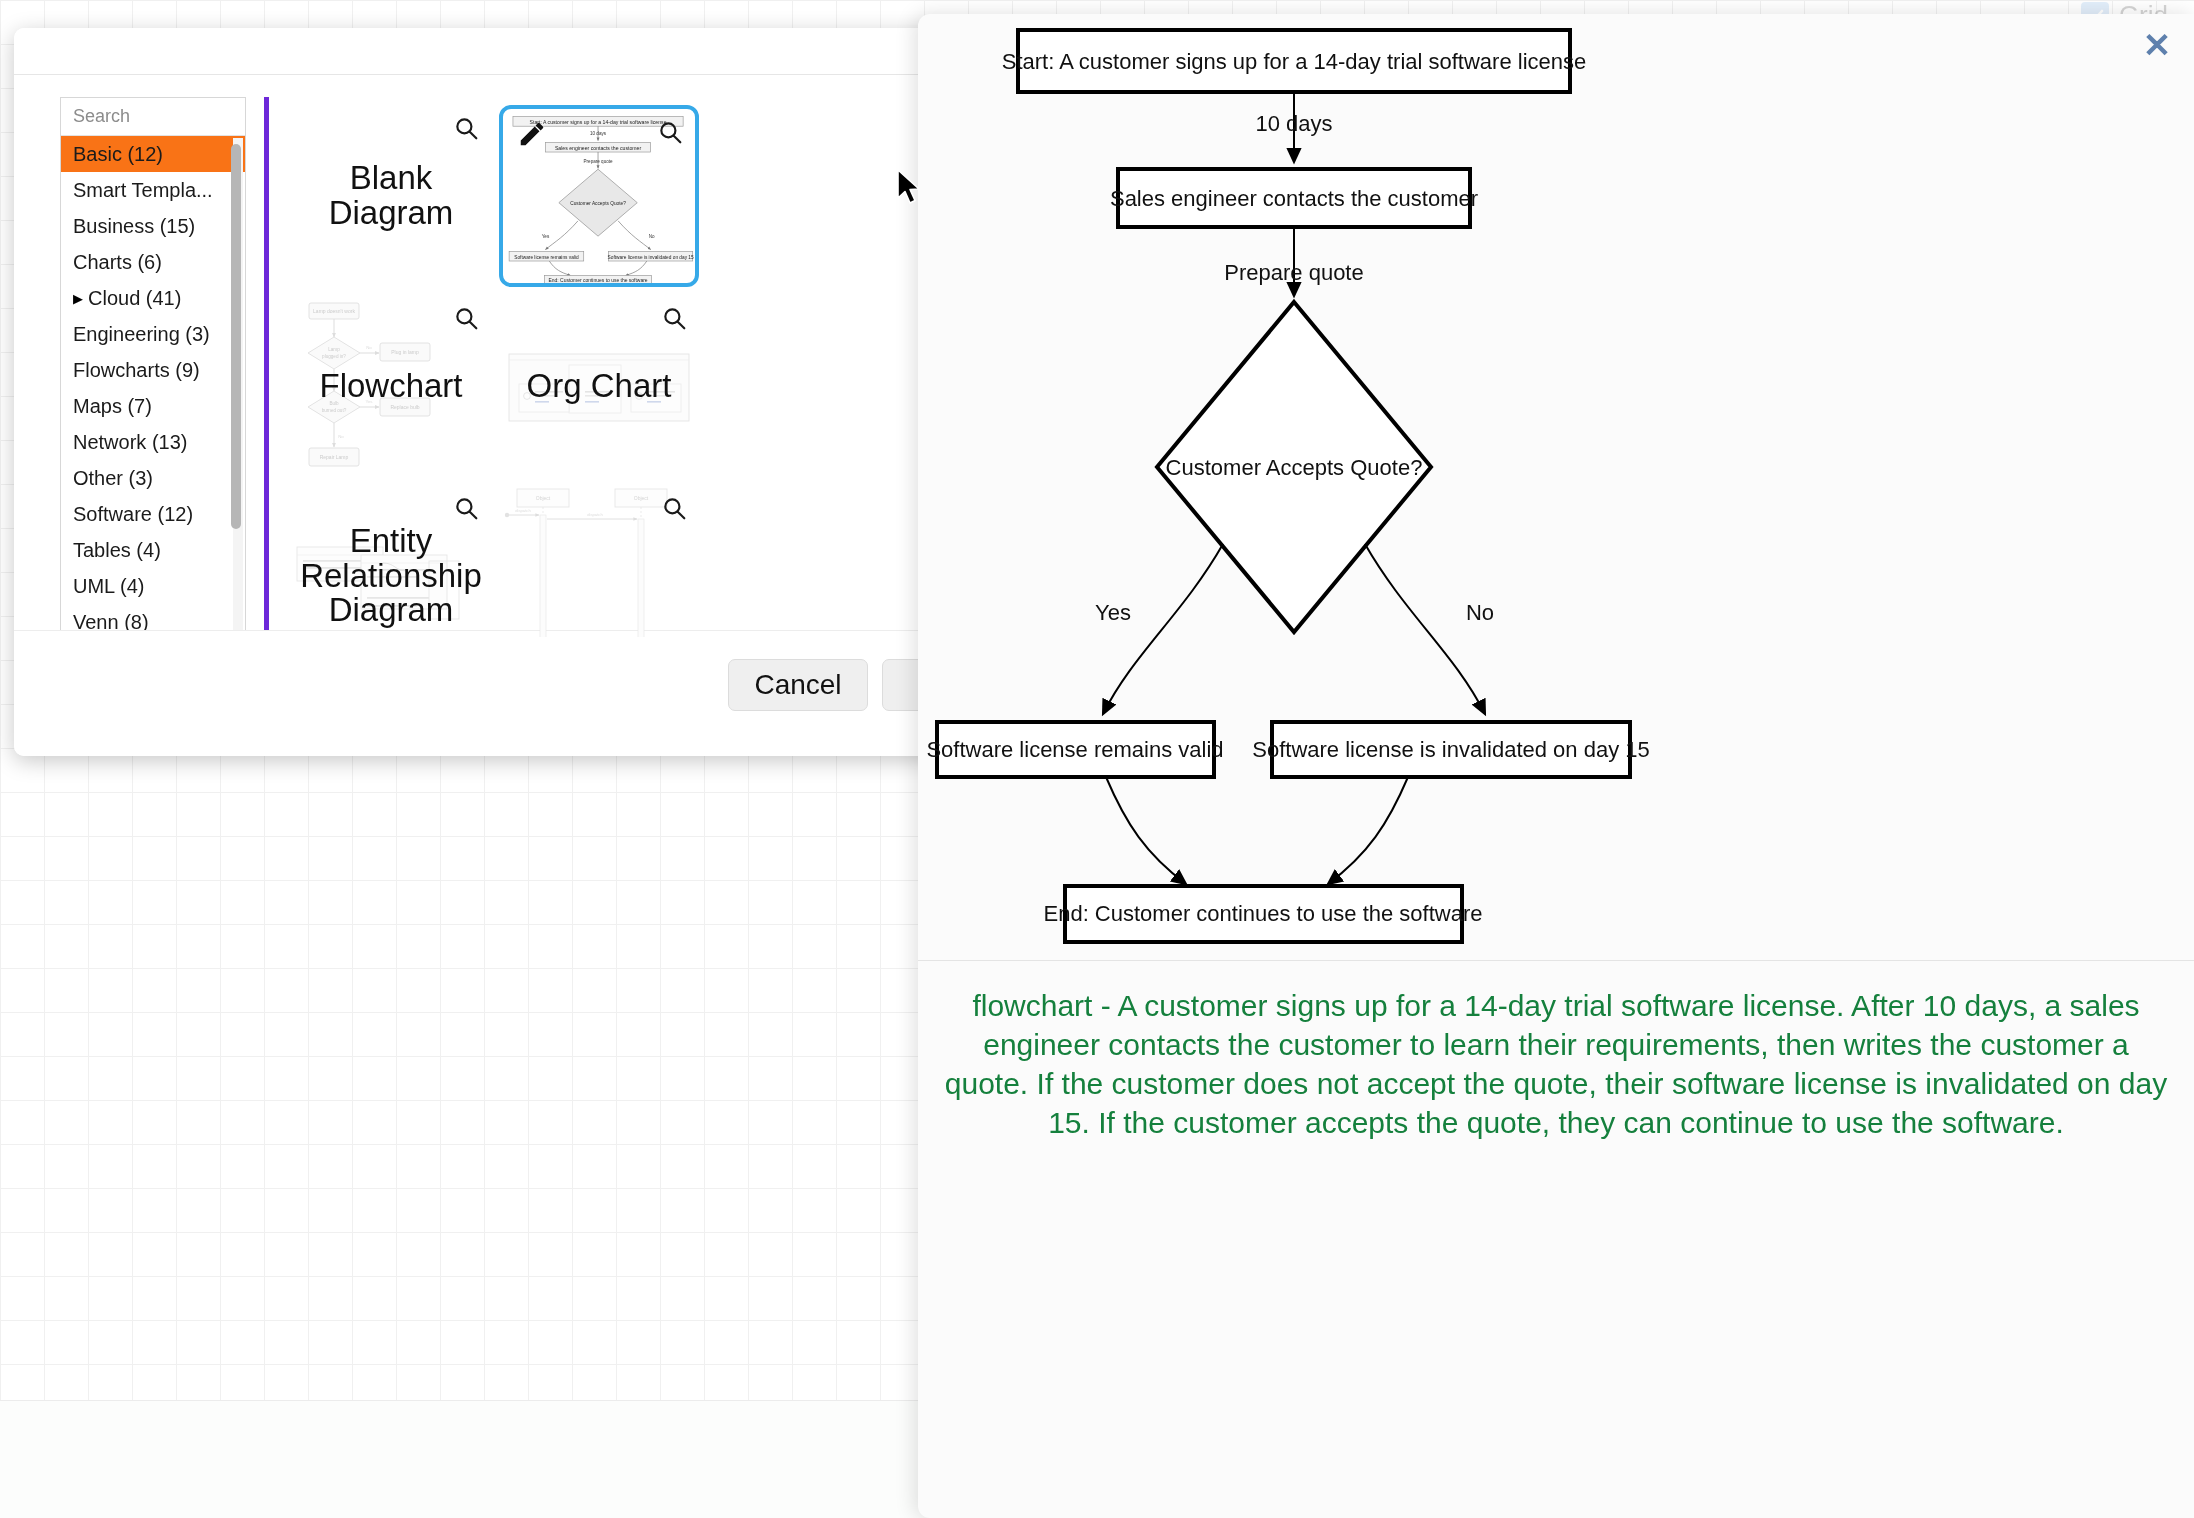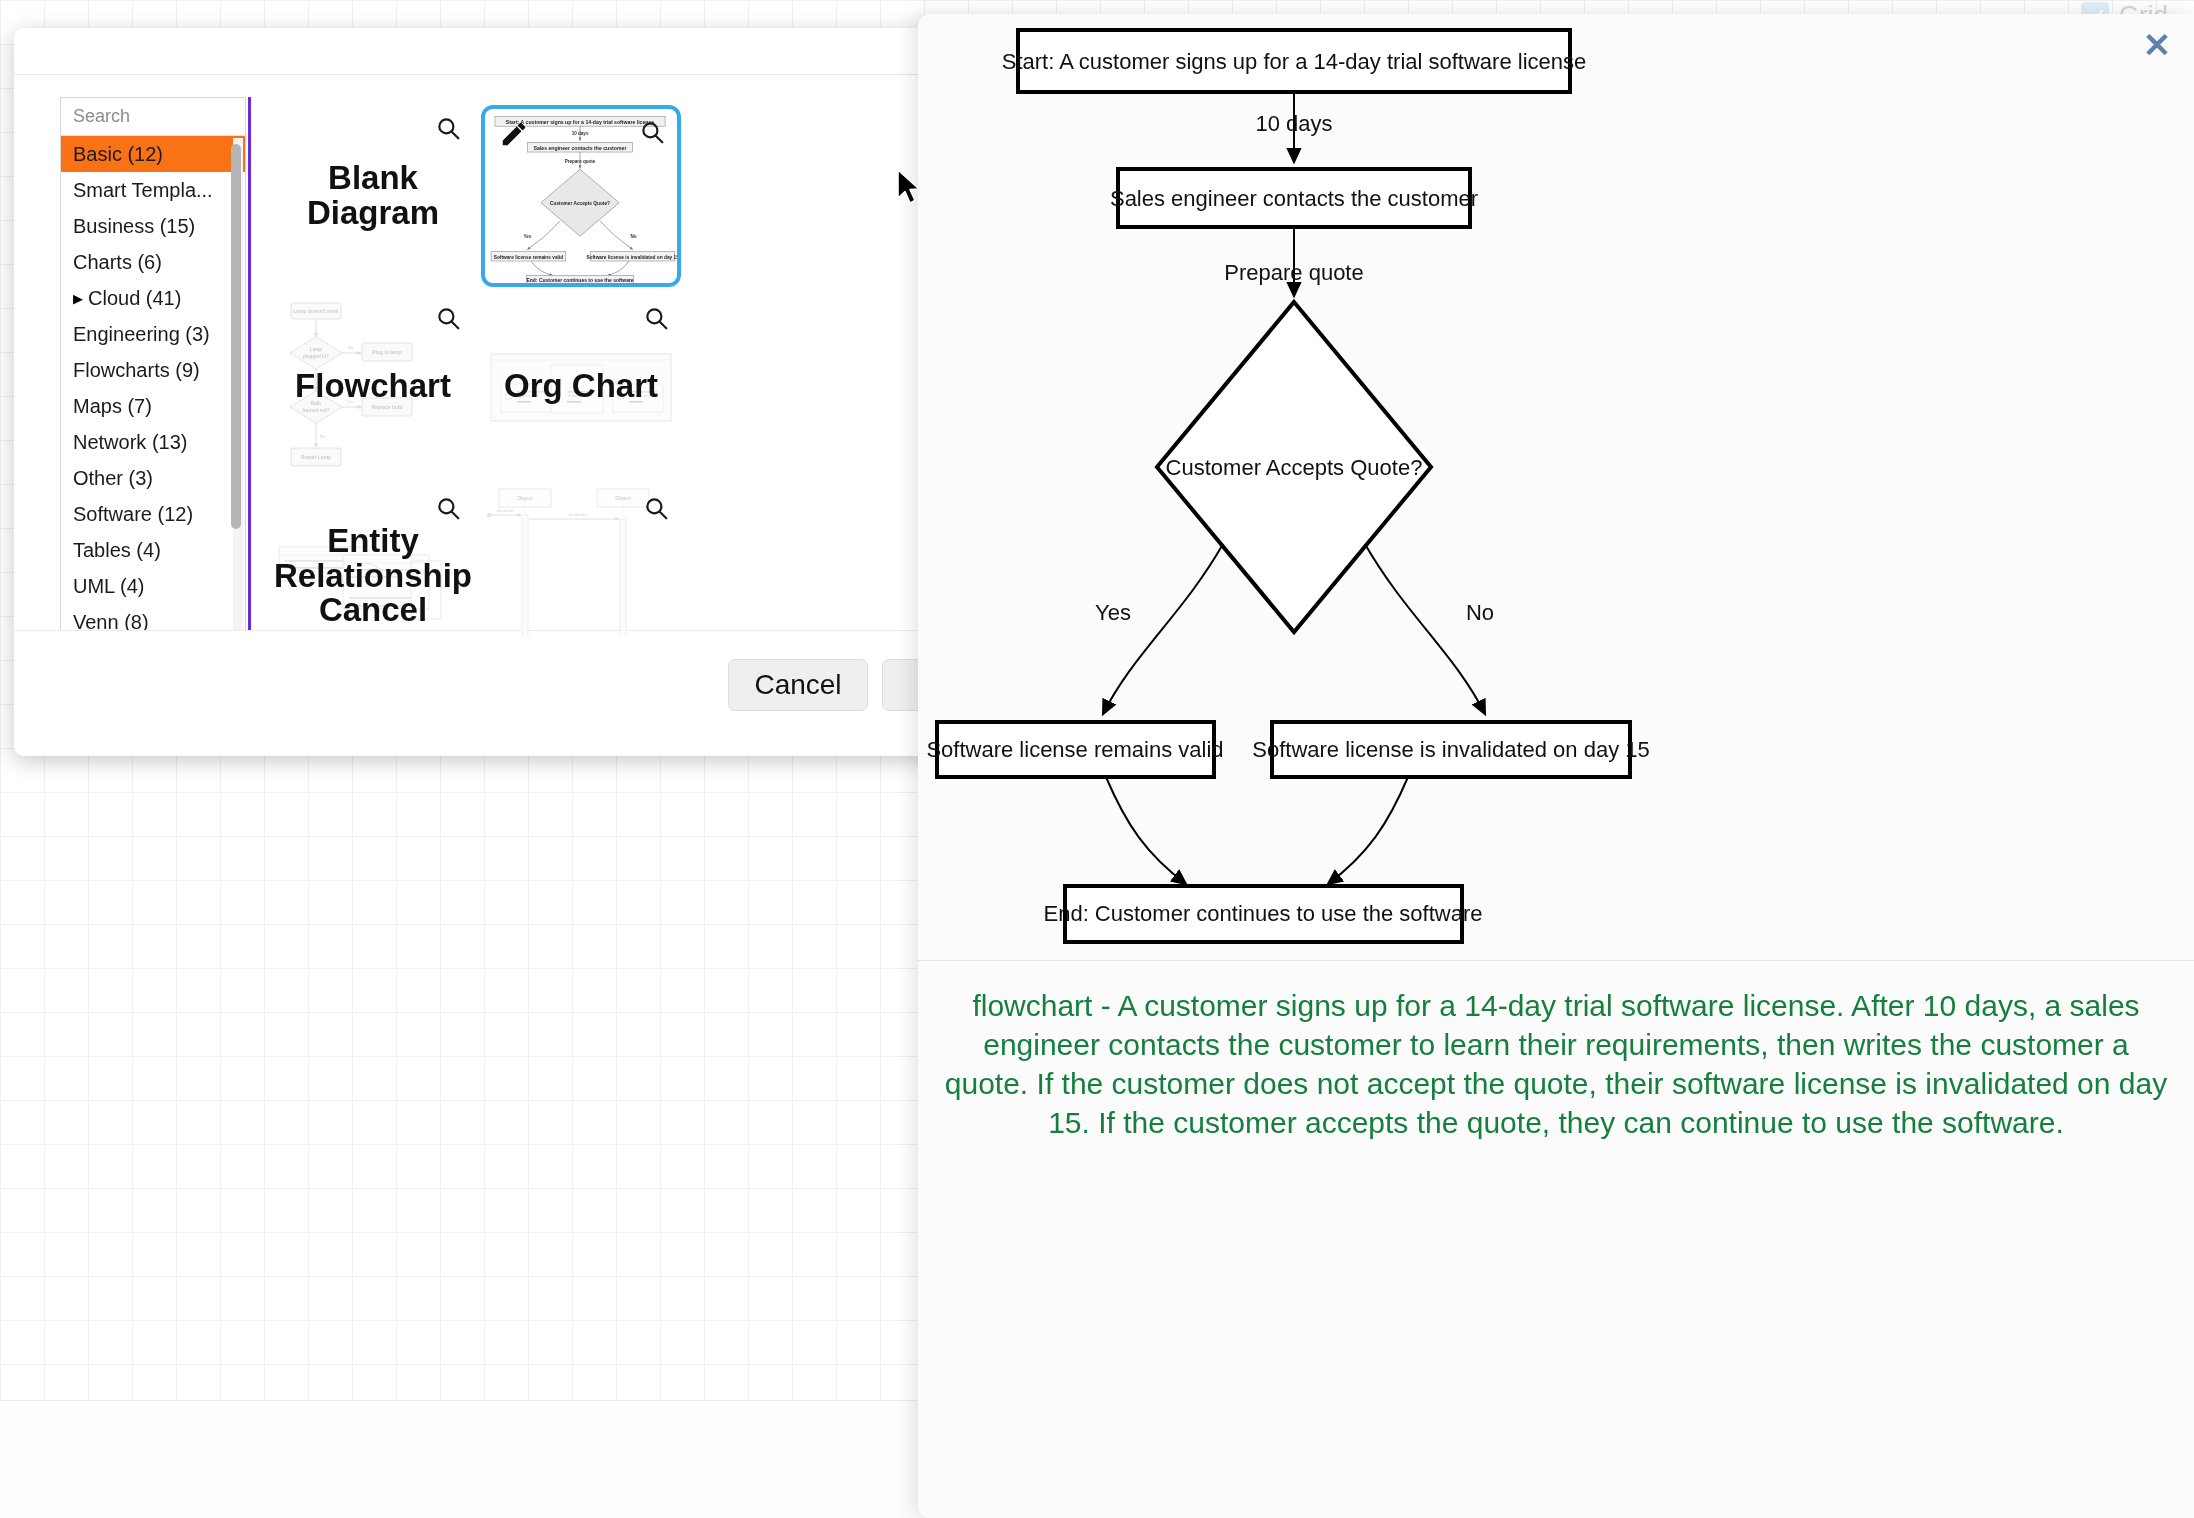--- a/index.html
+++ b/index.html
@@ -119,26 +119,25 @@
     background: #f4f4f4;
   }
   .cat-scroll-thumb {
     position: absolute; right: 2px; top: 6px; width: 10px; height: 385px;
     background: #b6b6b6; border-radius: 6px;
   }
 
   
   .tpl-area {
     flex: 1;
-    margin-left: 2px;
+    margin-left: 18px;
     height: 540px;
     position: relative;
     overflow: hidden;
-    border-left: 3px solid #6d28d9;
-    font-weight: bold;
+    border-left: 5px solid #6d28d9;
   }
   .tpl-grid {
     display: grid;
     grid-template-columns: repeat(4, 200px);
     grid-auto-rows: 182px;
     gap: 8px;
     padding: 8px 0 0 22px;
   }
   .tpl-cell {
     position: relative;
@@ -450,21 +449,21 @@
   <rect x="12" y="82" width="66" height="1.8" fill="#e6e6e6"></rect>
   <rect x="70" y="70" width="86" height="54" fill="#fdfdfd" stroke="#e6e6e6" stroke-width="0.9"></rect>
   <line x1="70" y1="78" x2="156" y2="78" stroke="#eee" stroke-width="0.7"></line>
   <rect x="76" y="84" width="60" height="1.8" fill="#e6e6e6"></rect>
   <rect x="76" y="91" width="52" height="1.8" fill="#e6e6e6"></rect>
   <rect x="76" y="112" width="62" height="1.8" fill="#e6e6e6"></rect>
   <rect x="76" y="120" width="50" height="1.8" fill="#e6e6e6"></rect>
   <rect x="138" y="76" width="30" height="58" fill="none" stroke="#e6e6e6" stroke-width="0.9"></rect>
   <path d="M92,78 C104,78 104,86 116,86" stroke="#e0e0e0" stroke-width="0.9" fill="none"></path>
   </svg></div>
-              <div class="tpl-title">Entity Relationship Cancel</div>
+              <div class="tpl-title">Entity Relationship Diagram</div>
               <span class="tpl-zoom-icon"><svg viewBox="0 0 24 24" fill="none" stroke="currentColor" stroke-width="2" stroke-linecap="round">
                   <circle cx="10.5" cy="10.5" r="6.5"></circle>
                   <line x1="15.4" y1="15.4" x2="21.5" y2="21.5"></line>
                 </svg></span>
             </div>
             <div class="tpl-cell">
               <div class="tpl-preview strong"><svg viewBox="0 0 200 182">
   <defs>
                     <marker id="sq-ah" markerWidth="5" markerHeight="5" refX="4" refY="2.5" orient="auto">
                       <path d="M0,0.6 L4.6,2.5 L0,4.4 z" fill="#ddd"></path>

